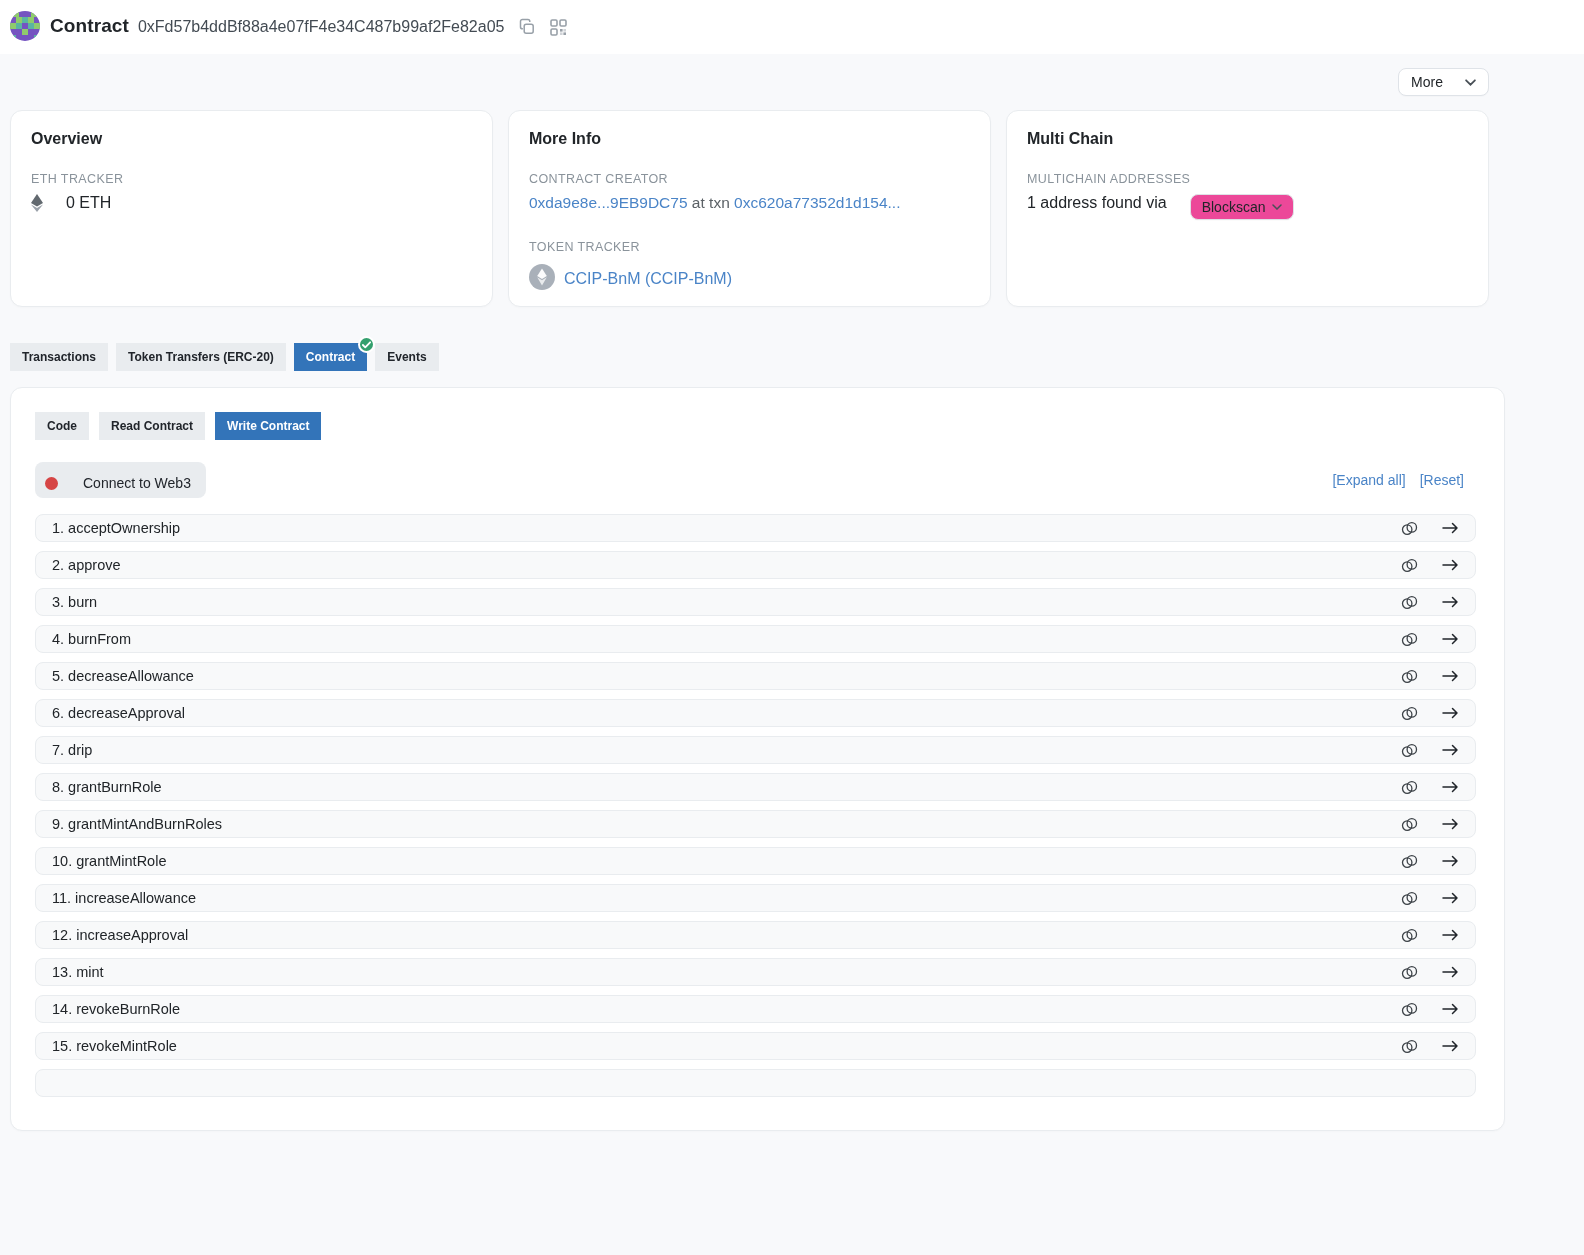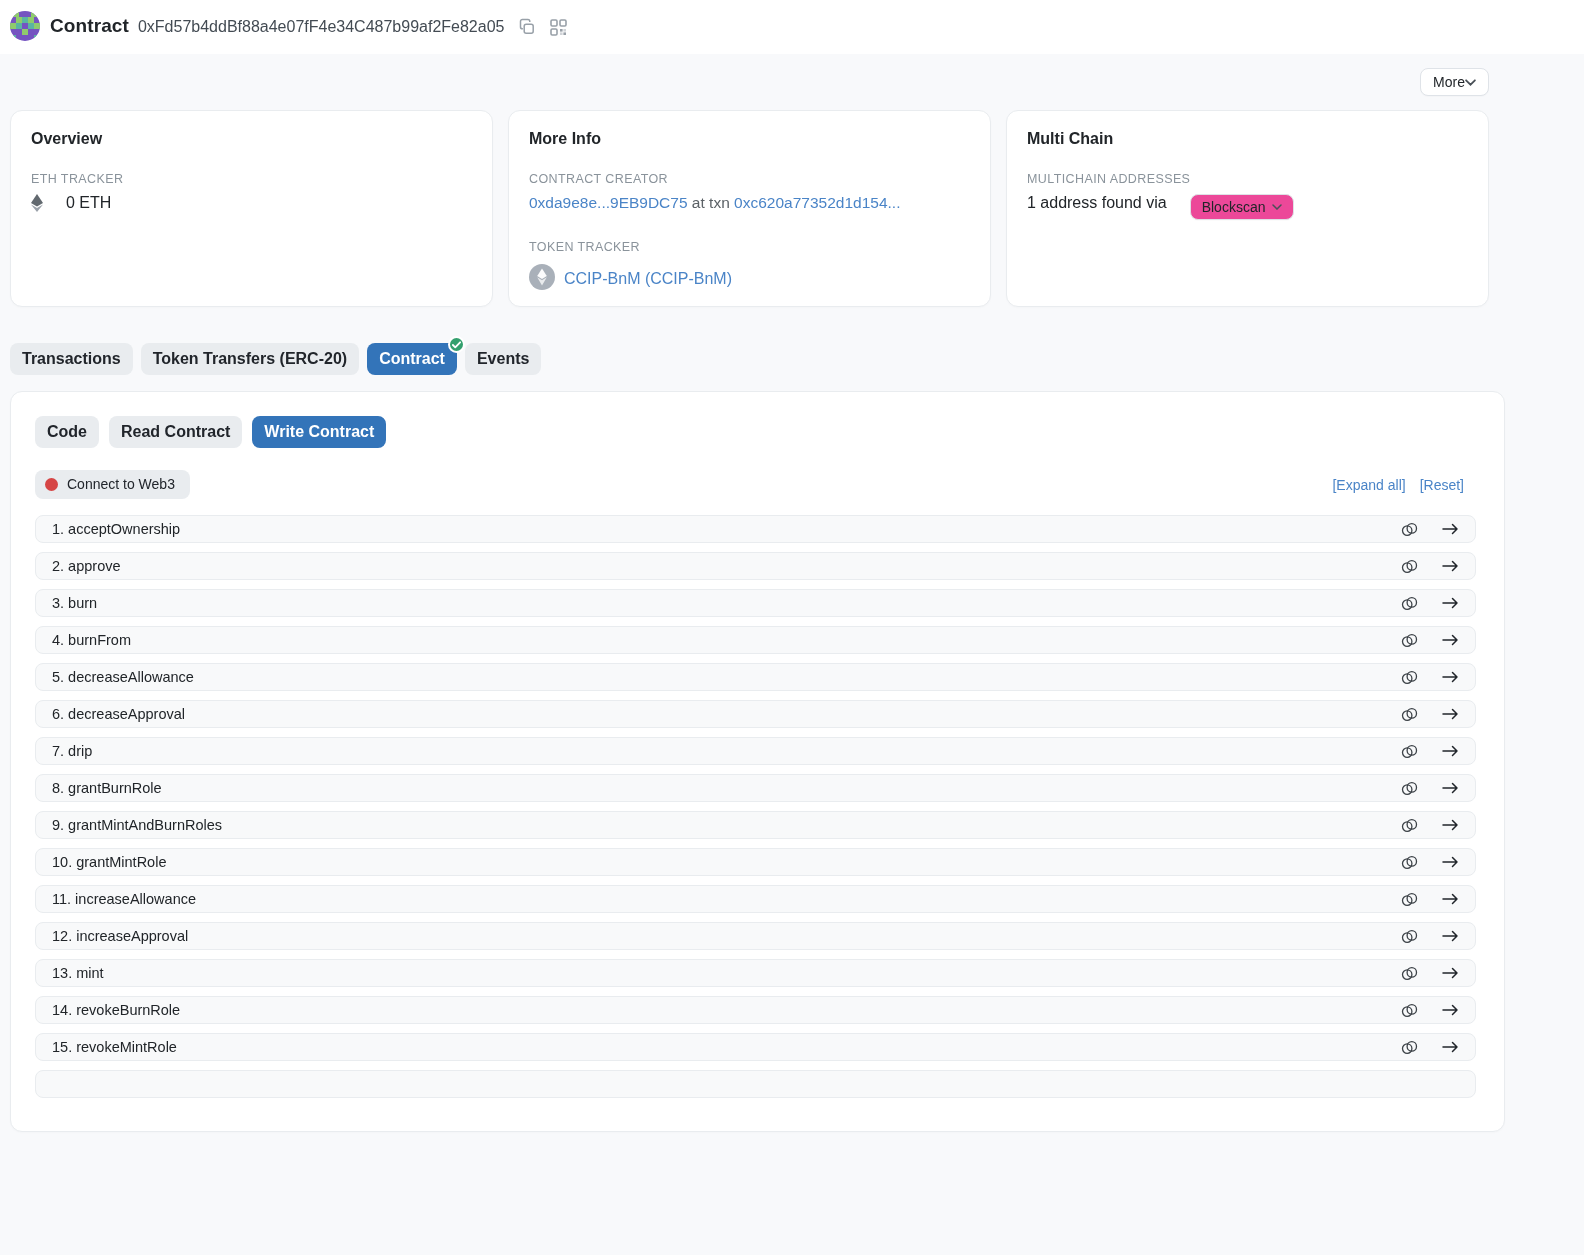--- a/index.html
+++ b/index.html
@@ -22,21 +22,21 @@
   .topbar .avatar { width: 30px; height: 30px; flex: 0 0 auto; }
   .topbar-title { font-size: 19px; font-weight: 700; margin-left: 10px; letter-spacing: .1px; }
   .topbar-address { font-size: 16px; color: #434b53; margin-left: 9px; margin-top: 2px; }
   .topbar-icon { margin-left: 14px; margin-top: 2px; display: flex; align-items: center; cursor: pointer; }
 
   
   .more-row { display: flex; justify-content: flex-end; padding: 14px 95px 14px 10px; }
   .btn-more {
     background: #fff; border: 1px solid #dfe3e8; border-radius: 8px;
     padding: 5px 12px; font-size: 14px; font-weight: 400;
-    display: inline-flex; align-items: center; gap: 0; cursor: pointer;
+    display: inline-flex; align-items: center; gap: 22px; cursor: pointer;
     color: #212529; box-shadow: 0 1px 1px rgba(0,0,0,.02);
   }
 
   
   .cards { display: flex; gap: 15px; padding: 0 95px 0 10px; }
   .card {
     flex: 1 1 0; background: #fff; border: 1px solid #e9ecef; border-radius: 12px;
     padding: 19px 20px; height: 197px; box-shadow: 0 1px 2px rgba(0,0,0,.02);
   }
   .card-title { font-size: 16px; font-weight: 700; margin-bottom: 24px; }
@@ -49,43 +49,43 @@
   .token-row { display: flex; align-items: center; gap: 9px; margin-top: 10px; font-size: 16px; }
   .btn-provider {
     background: #ec4899; border: 1px solid #dee2e6; border-radius: 8px;
     padding: 4px 11px; font-size: 14px; display: inline-flex; align-items: center; gap: 7px;
     cursor: pointer; color: #212529; box-shadow: 0 1px 1px rgba(0,0,0,.02);
   }
 
   
   .tabs { display: flex; gap: 8px; padding: 36px 0 0 10px; }
   .pill {
-    background: #e9ecef; border: none; border-radius: 8px;
-    padding: 8px 12px; font-size: 16px; font-weight: 600; color: #21252b;
+    background: #e9ecef; border: none; border-radius: 0;
+    padding: 8px 12px; font-size: 12px; font-weight: 600; color: #21252b;
     position: relative; cursor: pointer; line-height: 1; white-space: nowrap;
   }
   .pill.active { background: #3374b9; color: #fff; }
   .badge-check {
     position: absolute; top: -7px; right: -8px;
     width: 17px; height: 17px; background: #34a06e; border: 2px solid #fff;
     border-radius: 50%; display: flex; align-items: center; justify-content: center;
   }
 
   
   .main-card {
     background: #fff; border: 1px solid #e9ecef; border-radius: 12px;
     margin: 16px 79px 0 10px; padding: 24px 28px 24px 24px;
     box-shadow: 0 1px 2px rgba(0,0,0,.02);
   }
   .subtabs { display: flex; gap: 10px; margin-bottom: 22px; }
   .connect-row { display: flex; justify-content: space-between; align-items: center; margin-bottom: 16px; }
   .btn-connect {
-    display: inline-flex; align-items: center; gap: 9px;
+    display: inline-flex; align-items: center; gap: 25px;
     background: #e9ecef; border: none; border-radius: 8px;
-    padding: 6px 15px 7px 10px; font-size: 14px; color: #21252b; cursor: pointer;
+    padding: 13px 15px 7px 10px; font-size: 14px; color: #21252b; cursor: pointer;
   }
   .red-dot { width: 13px; height: 13px; border-radius: 50%; background: #d64545; }
   .panel-links { display: flex; gap: 14px; font-size: 14px; margin-right: 12px; }
 
   .fn-row {
     height: 28px; background: #f8f9fa; border: 1px solid #e9ecef; border-radius: 8px;
     margin-bottom: 9px; display: flex; align-items: center; justify-content: space-between;
     padding: 0 16px; font-size: 14.5px; cursor: pointer;
   }
   .fn-icons { display: flex; align-items: center; gap: 24px; }

